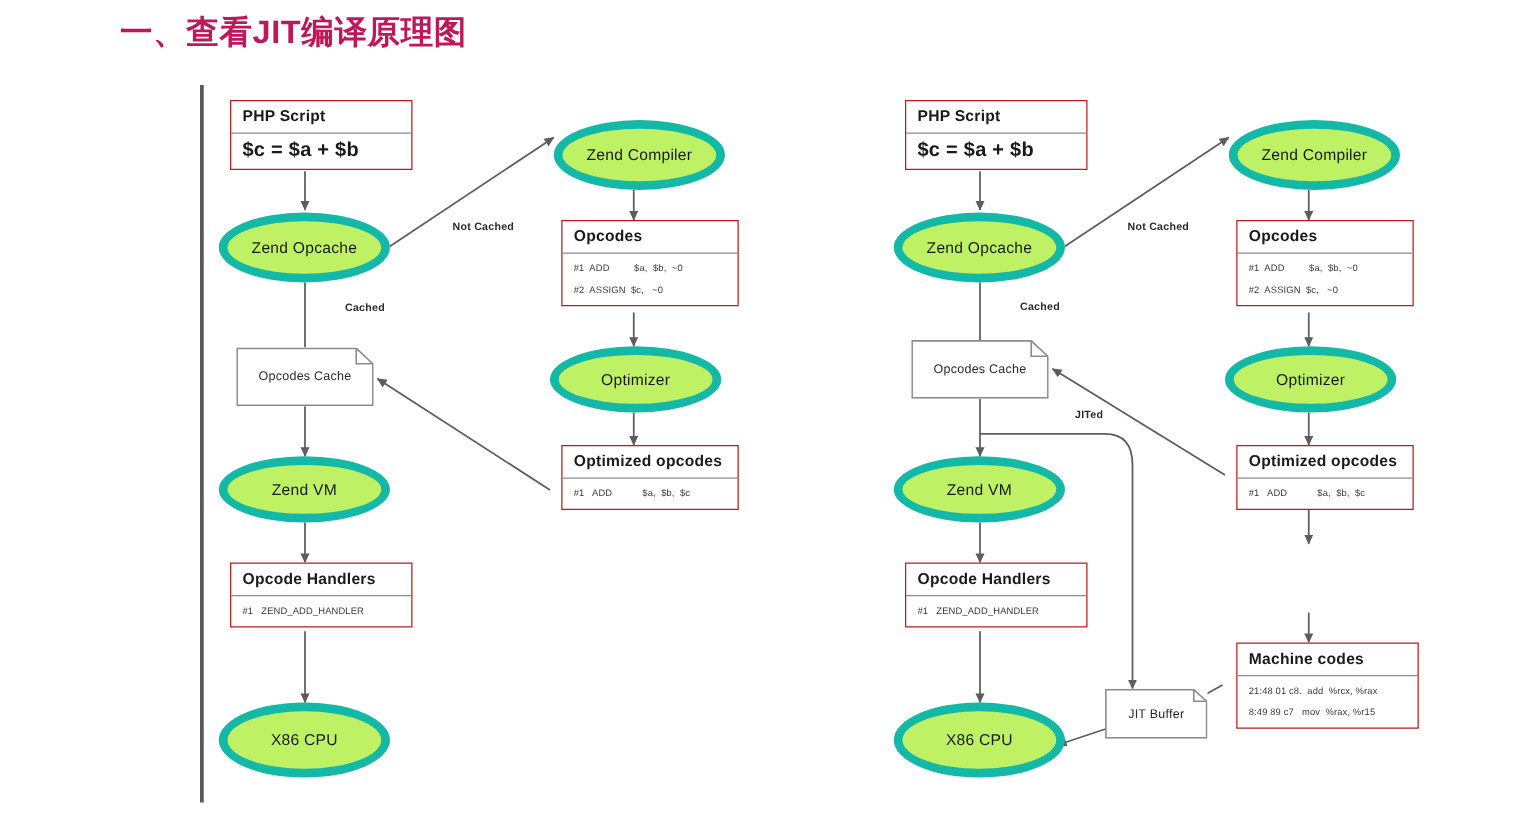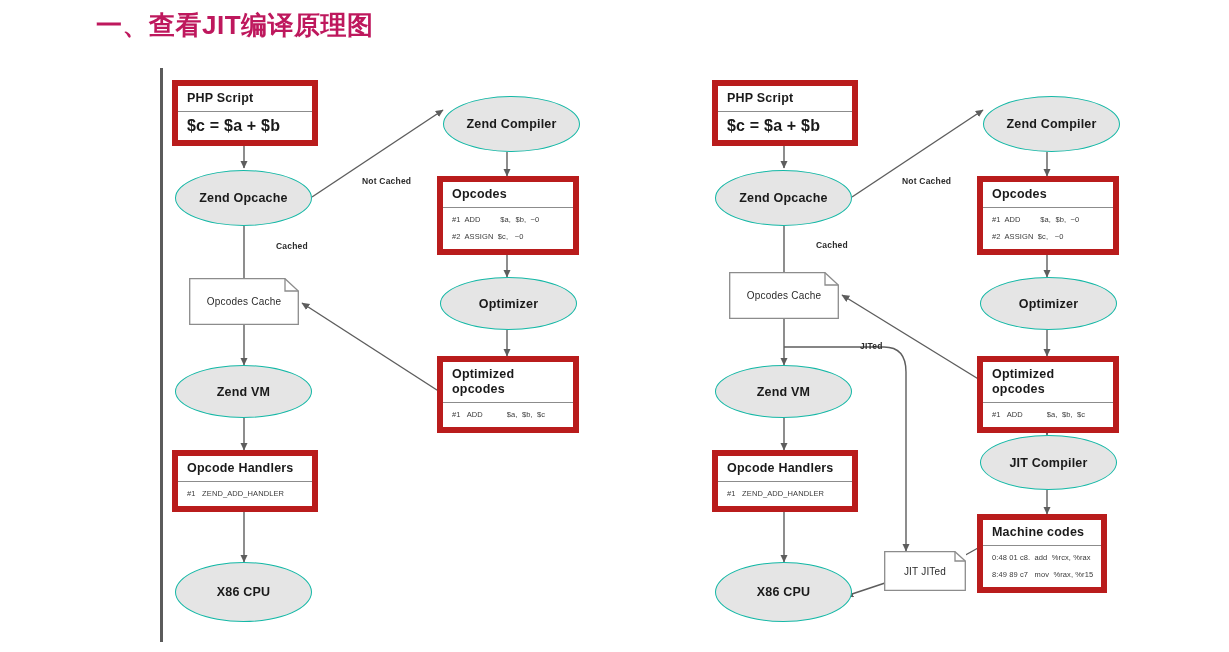--- a/index.html
+++ b/index.html
@@ -21,38 +21,38 @@
     background:#5b5b5b;
   }
 
   .diagram{position:absolute;top:0;left:0;width:1229px;height:652px;}
   svg.edges{position:absolute;left:0;top:0;width:1229px;height:652px;overflow:visible;}
 
   
   .node{position:absolute;box-sizing:border-box;}
 
   .box{
-    border:6px solid #b91c1c;background:#ffffff;
+    border:1px solid #b91c1c;background:#ffffff;margin-left:12px;
   }
   .box .hdr{
     border-bottom:1px solid #8c8c8c;
     font-size:12.5px;font-weight:700;color:#1a1a1a;
     padding:5px 8px 5px 9px;line-height:15px;
     letter-spacing:.2px;
   }
   .box .row{
     font-size:7.5px;color:#3a3a3a;
     padding:3px 8px 3px 9px;line-height:11px;
     white-space:pre;letter-spacing:.1px;
   }
 
   .ellipse{
-    border:1px solid #14b8a6;border-radius:50%;background:#e5e5e5;
+    border:7px solid #14b8a6;border-radius:50%;background:#bef264;
     display:flex;align-items:center;justify-content:center;
-    font-size:12.5px;font-weight:700;color:#1a1a1a;letter-spacing:.2px;
+    font-size:12.5px;font-weight:400;color:#1a1a1a;letter-spacing:.2px;
     text-align:center;
   }
 
   .note{
     background:#fff;position:absolute;box-sizing:border-box;
     display:flex;align-items:center;justify-content:center;
     font-size:10px;color:#2a2a2a;letter-spacing:.2px;
   }
   .note .shape{position:absolute;left:0;top:0;width:100%;height:100%;}
   .note .txt{position:relative;z-index:2;}
@@ -194,21 +194,21 @@
 
     <div class="node box" style="left:712px;top:80px;width:146px;">
       <div class="hdr">PHP Script</div>
       <div class="script-line">$c = $a + $b</div>
     </div>
 
     <div class="node ellipse" style="left:715px;top:170px;width:137px;height:56px;">Zend Opcache</div>
 
     <div class="edge-label" style="left:876px;top:176px;">Not Cached</div>
     <div class="edge-label" style="left:790px;top:240px;">Cached</div>
-    <div class="edge-label" style="left:834px;top:341px;">JITed</div>
+    <div class="edge-label" style="left:834px;top:326px;">JITed</div>
     <div class="edge-label" style="left:1053px;top:393px;">JIT?</div>
 
     <div class="note" style="left:729px;top:272px;width:110px;height:47px;">
       <svg class="shape" viewBox="0 0 110 47" preserveAspectRatio="none">
         <path d="M0.7,0.7 L96,0.7 L109.3,13 L109.3,46.3 L0.7,46.3 Z" fill="#fff" stroke="#8c8c8c" stroke-width="1.3"></path>
         <path d="M96,0.7 L96,13 L109.3,13" fill="none" stroke="#8c8c8c" stroke-width="1.3"></path>
       </svg>
       <span class="txt">Opcodes Cache</span>
     </div>
 
@@ -224,36 +224,35 @@
 
     <div class="node ellipse" style="left:980px;top:277px;width:137px;height:53px;">Optimizer</div>
 
     <div class="node box" style="left:977px;top:356px;width:142px;">
       <div class="hdr">Optimized opcodes</div>
       <div style="padding:3px 0 4px 0;">
         <div class="row">#1   ADD           $a,  $b,  $c</div>
       </div>
     </div>
 
-    <div class="node ellipse" style="left:980px;top:435px;width:137px;height:55px;">JIT Compiler</div>
-
-    <div class="node box" style="left:977px;top:514px;width:130px;">
+
+    <div class="node box" style="left:977px;top:514px;width:146px;">
       <div class="hdr">Machine codes</div>
       <div style="padding:3px 0 4px 0;">
-        <div class="row">0:48 01 c8.  add  %rcx, %rax</div>
+        <div class="row">21:48 01 c8.  add  %rcx, %rax</div>
         <div class="row">8:49 89 c7   mov  %rax, %r15</div>
       </div>
     </div>
 
     <div class="note" style="left:884px;top:551px;width:82px;height:40px;">
       <svg class="shape" viewBox="0 0 82 40" preserveAspectRatio="none">
         <path d="M0.7,0.7 L71,0.7 L81.3,10 L81.3,39.3 L0.7,39.3 Z" fill="#fff" stroke="#8c8c8c" stroke-width="1.3"></path>
         <path d="M71,0.7 L71,10 L81.3,10" fill="none" stroke="#8c8c8c" stroke-width="1.3"></path>
       </svg>
-      <span class="txt">JIT JITed</span>
+      <span class="txt">JIT Buffer</span>
     </div>
 
     <div class="node ellipse" style="left:715px;top:562px;width:137px;height:60px;">X86 CPU</div>
 
     <div class="node box" style="left:712px;top:450px;width:146px;">
       <div class="hdr">Opcode Handlers</div>
       <div style="padding:3px 0 4px 0;">
         <div class="row">#1   ZEND_ADD_HANDLER</div>
       </div>
     </div>

